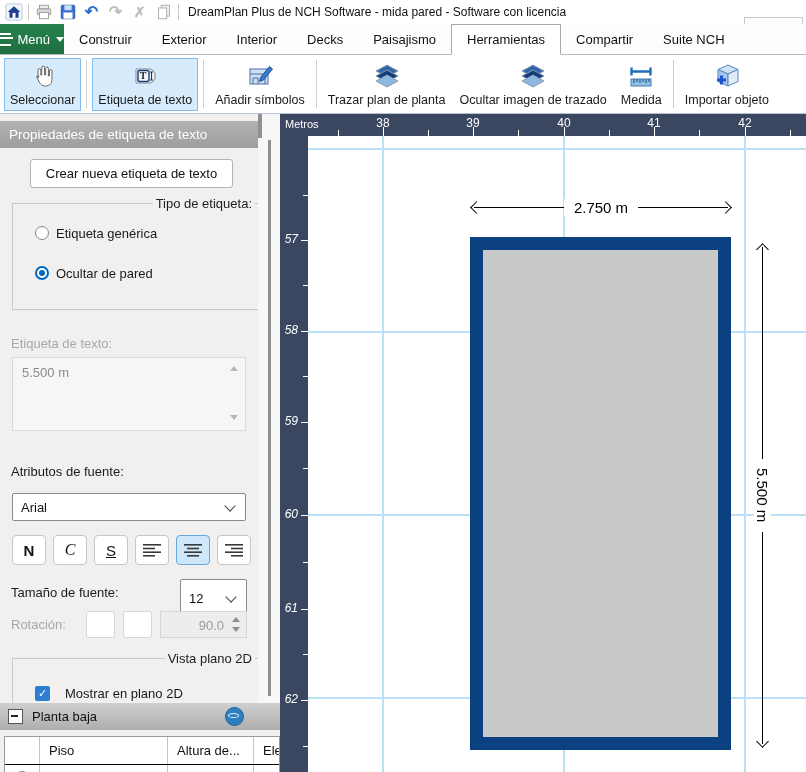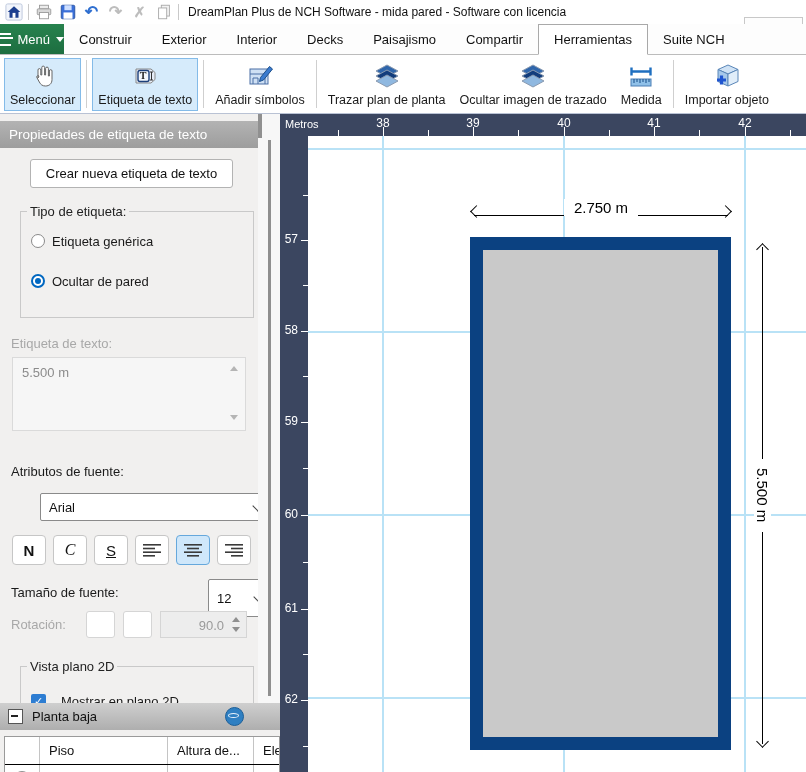--- a/index.html
+++ b/index.html
@@ -27,38 +27,38 @@
   .toolbar{position:absolute;left:0;top:55px;width:806px;height:59px;background:#fff;border-bottom:1px solid #b9c2d4;display:flex;align-items:center;box-sizing:border-box;padding-left:3px;}
   .tool-btn{height:53px;display:flex;flex-direction:column;align-items:center;justify-content:flex-end;padding:2px 5px 3px 5px;box-sizing:border-box;border:1px solid transparent;margin:0 1px;}
   .tool-btn.hl{background:#d6ebfb;border:1px solid #84bbe8;}
   .tool-btn .ticon{height:32px;display:flex;align-items:center;justify-content:center;}
   .tool-btn .tlabel{font-size:12.5px;color:#1a1a1a;white-space:nowrap;margin-top:1px;}
   .tool-sep{width:1px;height:48px;background:#cfcfcf;margin:0 4px;flex:none;}
   
   .props{position:absolute;left:0;top:114px;width:258px;height:589px;background:#f1f0ef;overflow:hidden;}
   .props-header{position:absolute;left:0;top:7px;width:258px;height:27px;background:linear-gradient(#b3b3b3,#9d9d9d);color:#fff;font-size:13.5px;line-height:27px;padding-left:9px;box-sizing:border-box;}
   .create-btn{position:absolute;left:30px;top:45px;width:201px;height:27px;background:#fff;border:1px solid #b3b3b3;border-radius:3px;font-size:13px;color:#111;display:flex;align-items:center;justify-content:center;}
-  fieldset{position:absolute;border:1px solid #c9c9c9;margin:12px;padding:0 4px;}
+  fieldset{position:absolute;border:1px solid #c9c9c9;margin:4px;padding:0 16px;text-align:right;}
   fieldset legend{font-size:13px;color:#222;padding:0 3px;margin-left:2px;}
   .fs-type{left:8px;top:78px;width:224px;height:112px;}
   .radio-row{display:flex;align-items:center;gap:7px;margin:12px 0 0 6px;height:20px;}
   .radio-row + .radio-row{margin-top:20px;}
   .radio{width:14px;height:14px;border-radius:50%;border:1px solid #8a8a8a;background:#fff;box-sizing:border-box;flex:none;}
   .radio.sel{border:2px solid #0067c0;position:relative;}
   .radio.sel::after{content:"";position:absolute;inset:2px;border-radius:50%;background:#0067c0;}
   .radio-label{font-size:13px;color:#1a1a1a;}
   .lbl{position:absolute;font-size:13px;color:#1a1a1a;}
   .lbl.dis{color:#a8a8a8;}
   .textarea{position:absolute;left:12px;top:243px;width:234px;height:74px;background:#f6f6f6;border:1px solid #dadada;box-sizing:border-box;}
   .textarea .tval{position:absolute;left:9px;top:7px;font-size:13px;color:#8b8b8b;}
   .tri-up{width:0;height:0;border-left:4px solid transparent;border-right:4px solid transparent;border-bottom:5px solid #b5b5b5;}
   .tri-down{width:0;height:0;border-left:4px solid transparent;border-right:4px solid transparent;border-top:5px solid #b5b5b5;}
   .textarea .tri-up{position:absolute;right:7px;top:8px;}
   .textarea .tri-down{position:absolute;right:7px;bottom:10px;}
-  .select{position:absolute;background:#fff;border:1px solid #8a8a8a;border-radius:2px;box-sizing:border-box;display:flex;align-items:center;margin-left:28px;}
+  .select{position:absolute;background:#fff;border:1px solid #8a8a8a;border-radius:2px;box-sizing:border-box;display:flex;align-items:center;}
   .select .sval{font-size:13px;color:#111;margin-left:8px;flex:1;}
   .chevron{width:7px;height:7px;border-right:1.4px solid #444;border-bottom:1.4px solid #444;transform:rotate(45deg);margin-right:11px;margin-top:-3px;flex:none;}
   .font-select{left:12px;top:379px;width:234px;height:28px;}
   .size-select{left:180px;top:465px;width:67px;height:38px;}
   .style-row{position:absolute;left:12px;top:421px;display:flex;gap:7px;}
   .sbtn{width:34px;height:30px;background:#fff;border:1px solid #c6c6c6;border-radius:4px;display:flex;align-items:center;justify-content:center;box-sizing:border-box;}
   .sbtn.sel{background:#cfe7fa;border:1px solid #66a8dc;}
   .sbtn .b{font-weight:bold;font-size:15px;color:#111;}
   .sbtn .i{font-style:italic;font-family:"Liberation Serif",serif;font-size:16px;color:#111;}
   .sbtn .u{text-decoration:underline;font-size:15px;color:#111;}
@@ -93,28 +93,28 @@
   .ftr.data{height:22px;border-bottom:none;}
   .ftr.data .c2,.ftr.data .c3{justify-content:flex-end;padding-right:12px;padding-left:0;}
   
   .canvas{position:absolute;left:280px;top:114px;width:526px;height:658px;background:#fff;}
   .hruler{position:absolute;left:0;top:0;width:526px;height:22px;background:#3b4660;z-index:4;}
   .vruler{position:absolute;left:0;top:22px;width:28px;height:636px;background:#3b4660;z-index:4;}
   .unit{position:absolute;left:5px;top:4px;font-size:11px;color:#fff;}
   .hnum{position:absolute;top:2px;width:30px;text-align:center;font-size:12px;color:#fff;}
   .htick{position:absolute;top:13px;width:1px;height:9px;background:#fff;}
   .htick.minor{top:16px;height:6px;}
-  .vnum{position:absolute;left:0;width:18px;text-align:right;font-size:12px;color:#fff;}
+  .vnum{position:absolute;left:0;width:18px;text-align:right;font-size:12px;color:#fff;font-style:italic;}
   .vtick{position:absolute;left:21px;width:7px;height:1px;background:#fff;}
   .vtick.minor{left:23px;width:5px;}
   .paper{position:absolute;left:28px;top:22px;width:498px;height:636px;background:#fff;overflow:hidden;}
   .gv{position:absolute;top:0;bottom:0;width:2px;background:#b9e2f6;z-index:1;}
   .gh{position:absolute;left:0;right:0;height:2px;background:#b9e2f6;z-index:1;}
   .wall{position:absolute;left:162px;top:101px;width:261px;height:513px;border:13px solid #0b4181;background:#c9c9c9;box-sizing:border-box;z-index:2;}
-  .hdim{position:absolute;left:164px;top:63px;width:258px;height:17px;display:flex;align-items:flex-end;z-index:3;}
+  .hdim{position:absolute;left:164px;top:63px;width:258px;height:17px;display:flex;align-items:center;z-index:3;}
   .dim-line{flex:1;height:1px;background:#000;}
   .chev{width:9px;height:9px;border-left:1.2px solid #000;border-bottom:1.2px solid #000;flex:none;box-sizing:border-box;}
   .chev.left{transform:rotate(45deg);margin-right:-7px;}
   .chev.right{transform:rotate(225deg);margin-left:-7px;}
   .chev.up{transform:rotate(135deg);margin-bottom:-7px;}
   .chev.down{transform:rotate(-45deg);margin-top:-7px;}
   .hdim-label{font-size:15px;color:#000;background:#fff;padding:0 10px;white-space:nowrap;}
   .vdim{position:absolute;left:446px;top:109px;width:17px;height:501px;display:flex;flex-direction:column;align-items:center;z-index:3;}
   .dim-vline{flex:1;width:1px;background:#000;}
   .vdim-label{writing-mode:vertical-rl;font-size:15px;color:#000;background:#fff;padding:9px 0;white-space:nowrap;}
@@ -173,25 +173,25 @@
     </div>
   <div class="menu-tab">
       <span>Interior</span>
     </div>
   <div class="menu-tab">
       <span>Decks</span>
     </div>
   <div class="menu-tab">
       <span>Paisajismo</span>
     </div>
-  <div class="menu-tab">
-      <span>Compartir</span>
-    </div>
   <div class="menu-tab active">
       <span>Herramientas</span>
+    </div>
+  <div class="menu-tab">
+      <span>Compartir</span>
     </div>
   <div class="menu-tab">
       <span>Suite NCH</span>
     </div>
 </div>
 
 <div class="toolbar">
   <div class="tool-btn hl">
     <span class="ticon">
       <svg width="28" height="28" viewBox="0 0 28 28">

